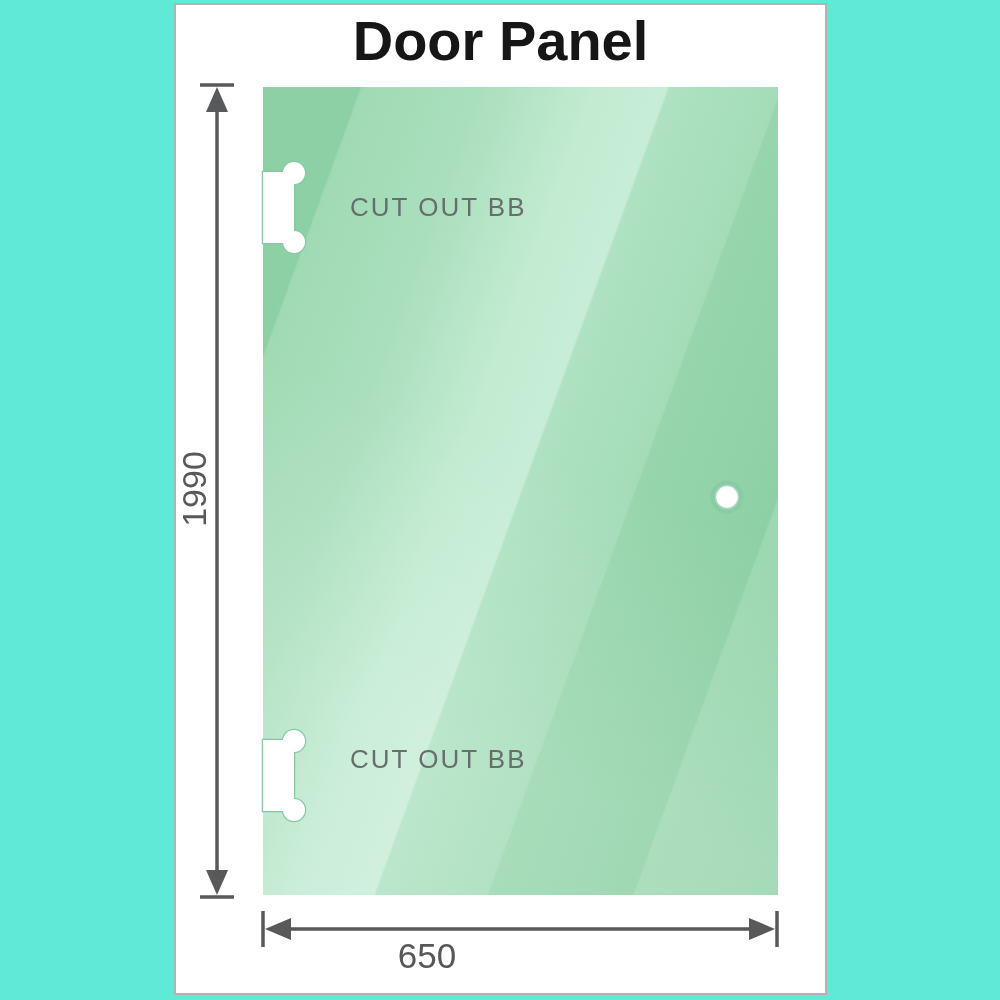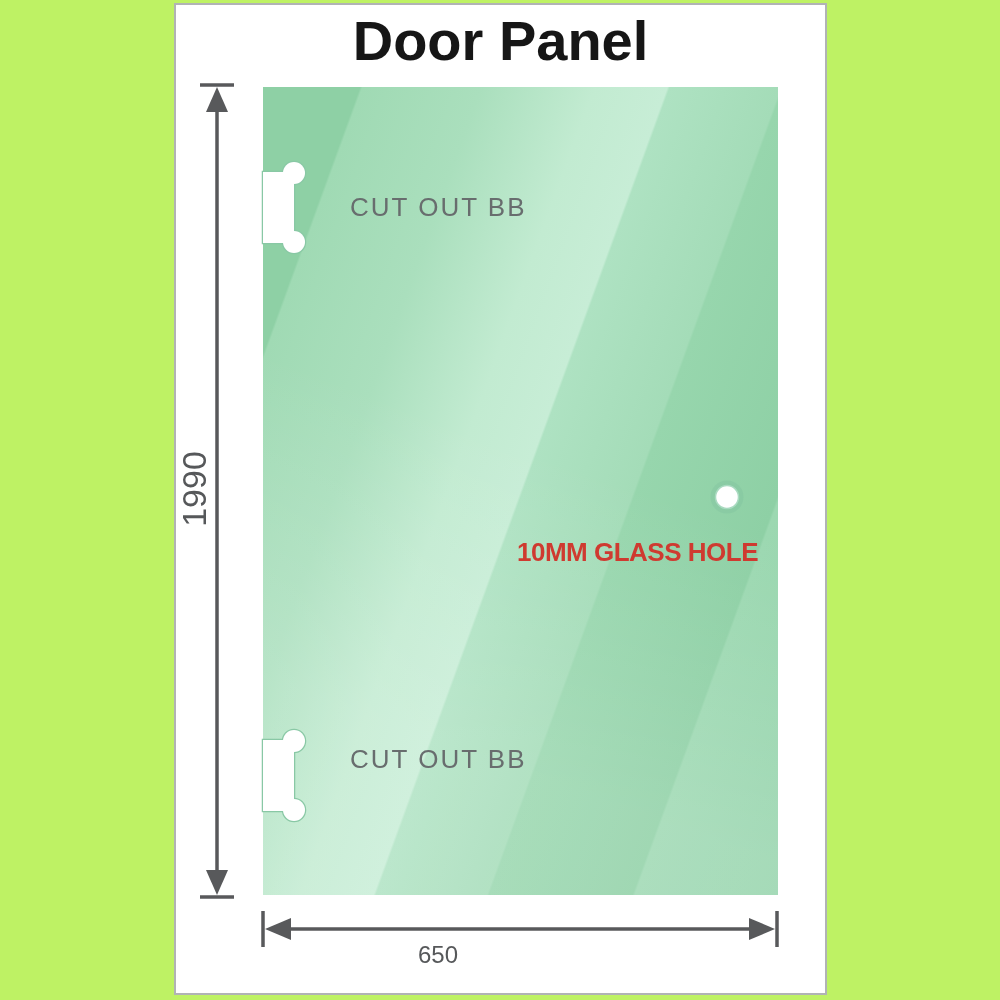--- a/index.html
+++ b/index.html
@@ -5,21 +5,21 @@
   html, body {
     margin: 0;
     padding: 0;
     background: #ffffff;
     font-family: "Liberation Sans", sans-serif;
   }
   #stage {
     position: relative;
     width: 1000px;
     height: 1000px;
-    background: #bef264;
+    background: #5eead4;
     overflow: hidden;
   }
   .frame {
     position: absolute;
     left: 174px;
     top: 3px;
     width: 649px;
     height: 988px;
     border: 2px solid #b1b3b5;
     background: #ffffff;
@@ -78,23 +78,23 @@
   .dim-label {
     font-size: 34px;
     color: #56585a;
   }
   .dim-label.vertical {
     left: 194px;
     top: 489px;
     transform: translate(-50%, -50%) rotate(-90deg);
   }
   .dim-label.horizontal {
-    left: 438px;
+    left: 427px;
     top: 955px;
-    font-size: 24px;
+    font-size: 35px;
     transform: translate(-50%, -50%);
   }
 </style>
 </head>
 <body>
 
 <div id="stage">
 
   <div class="frame"></div>
 
@@ -149,19 +149,18 @@
     <g>
       <circle cx="727" cy="497" r="14" fill="none" stroke="#7fbf9d" stroke-opacity="0.35" stroke-width="5"></circle>
       <circle cx="727" cy="497" r="11.5" fill="#ffffff" stroke="#a9dac0" stroke-width="1.5"></circle>
     </g>
   </svg>
 
   <div class="label cutout-label" style="left:350px; top:194px;">CUT OUT BB</div>
 
   <div class="label cutout-label" style="left:350px; top:746px;">CUT OUT BB</div>
 
-  <div class="label hole-label" style="left:517px; top:539px;">10MM GLASS HOLE</div>
 
   <div class="label dim-label vertical">1990</div>
 
   <div class="label dim-label horizontal">650</div>
 
 </div>
 
 </body></html>

